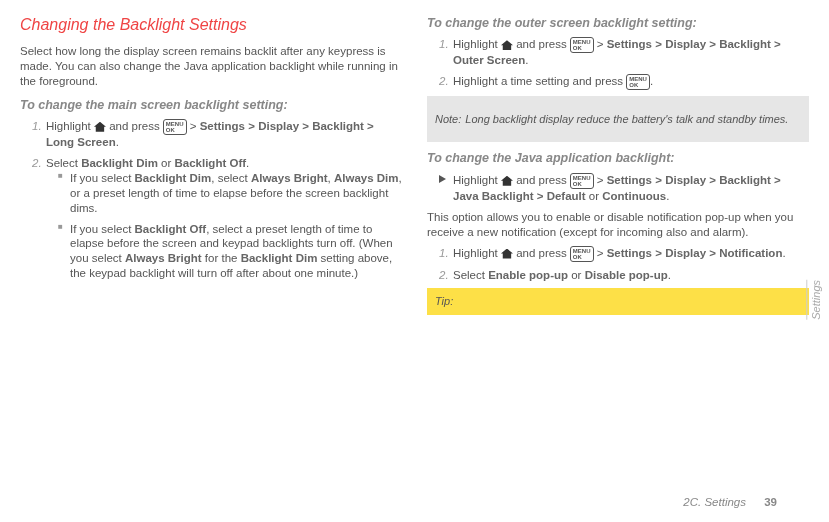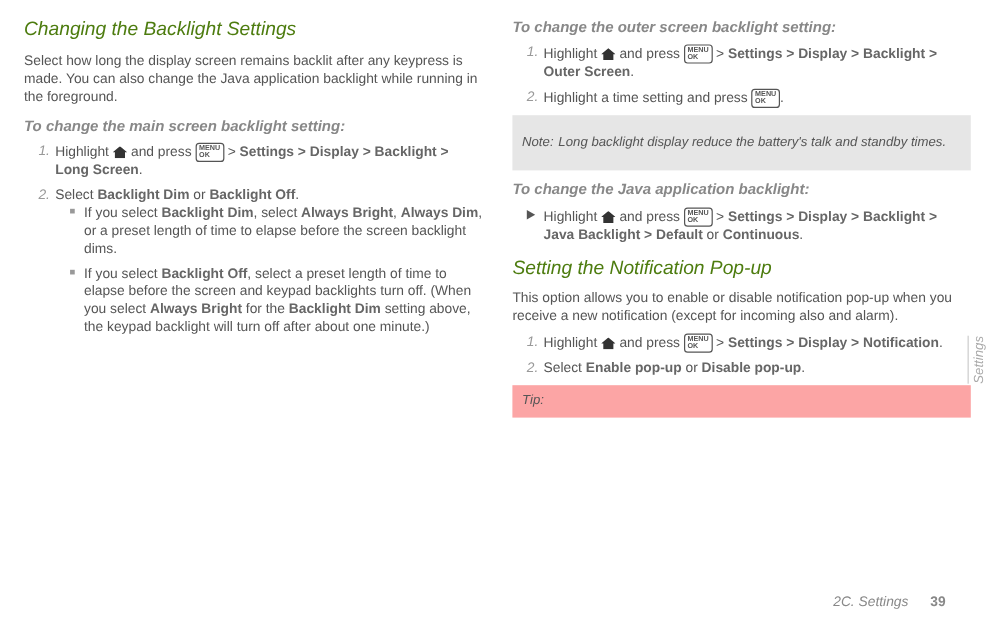--- a/index.html
+++ b/index.html
@@ -20,21 +20,21 @@
     .columns {
       display: flex;
       gap: 25px;
     }
     .col {
       flex: 1;
     }
     .section-title {
       font-style: italic;
       font-size: 16px;
-      color: #4d7c0f;
+      color: #ef4444;
       margin-bottom: 8px;
     }
     .subsection-title {
       font-style: italic;
       font-size: 12.5px;
       font-weight: bold;
       color: #888;
       margin-top: 8px;
       margin-bottom: 6px;
     }
@@ -110,35 +110,35 @@
       margin: 6px 0;
       font-style: italic;
       font-size: 11px;
       display: flex;
       gap: 4px;
     }
     .note-box .label {
       flex-shrink: 0;
     }
     .tip-box {
-      background: #fca5a5;
+      background: #fde047;
       padding: 6px 8px;
       margin: 6px 0;
       font-style: italic;
       font-size: 11px;
       display: flex;
       gap: 4px;
     }
     .tip-box .label {
       flex-shrink: 0;
     }
     .footer {
       position: absolute;
       bottom: 12px;
-      right: 41px;
+      right: 52px;
       font-style: italic;
       color: #888;
     }
     .footer .pagenum {
       font-weight: bold;
       font-style: normal;
       margin-left: 15px;
     }
     .side-tab {
       position: absolute;
@@ -202,21 +202,20 @@
     <div class="note-box">
       <span class="label">Note:</span>
       <span>Long backlight display reduce the battery's talk and standby times.</span>
     </div>
     <div class="subsection-title">To change the Java application backlight:</div>
     <div class="bullet-line">
       <span class="triangle tri"></span>
       <span>Highlight </span><span class="icon-home"></span><span> and press </span><span class="icon-menu">MENU<br>OK</span><span> &gt; </span><span class="bold">Settings</span><span class="bold"> &gt; </span><span class="bold">Display</span><span class="bold"> &gt; </span><span class="bold">Backlight</span><span class="bold"> &gt; </span><span class="bold">Java Backlight</span><span class="bold"> &gt; </span><span class="bold">Default</span><span> or </span><span class="bold">Continuous</span><span>.</span>
     </div>
 
-    <div class="section-title" style="margin-top:10px">Setting the Notification Pop-up</div>
     <p>This option allows you to enable or disable notification pop-up when you receive a new notification (except for incoming also and alarm).</p>
     <ol>
       <li><span class="num">1.</span>
         <span>Highlight </span><span class="icon-home"></span><span> and press </span><span class="icon-menu">MENU<br>OK</span><span> &gt; </span><span class="bold">Settings</span><span class="bold"> &gt; </span><span class="bold">Display</span><span class="bold"> &gt; </span><span class="bold">Notification</span><span>.</span>
       </li>
       <li><span class="num">2.</span>
         <span>Select </span><span class="bold">Enable pop-up</span><span> or </span><span class="bold">Disable pop-up</span><span>.</span>
       </li>
     </ol>
     <div class="tip-box">

